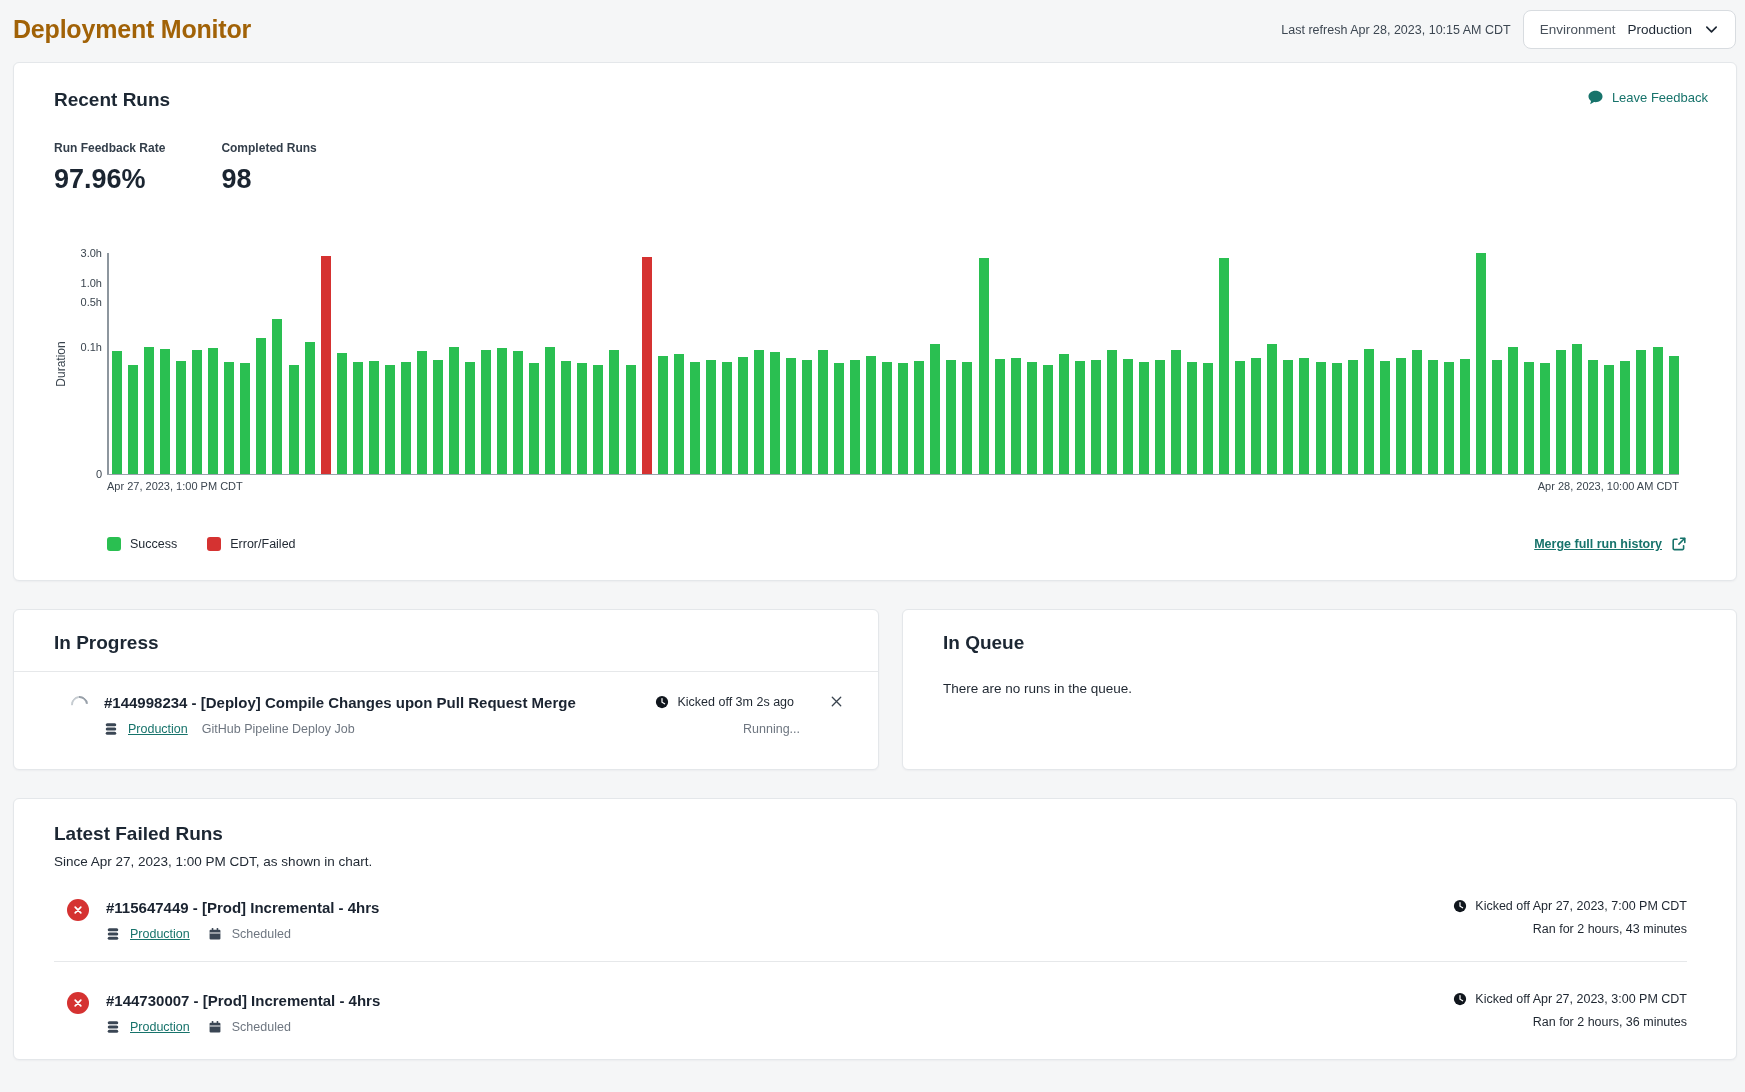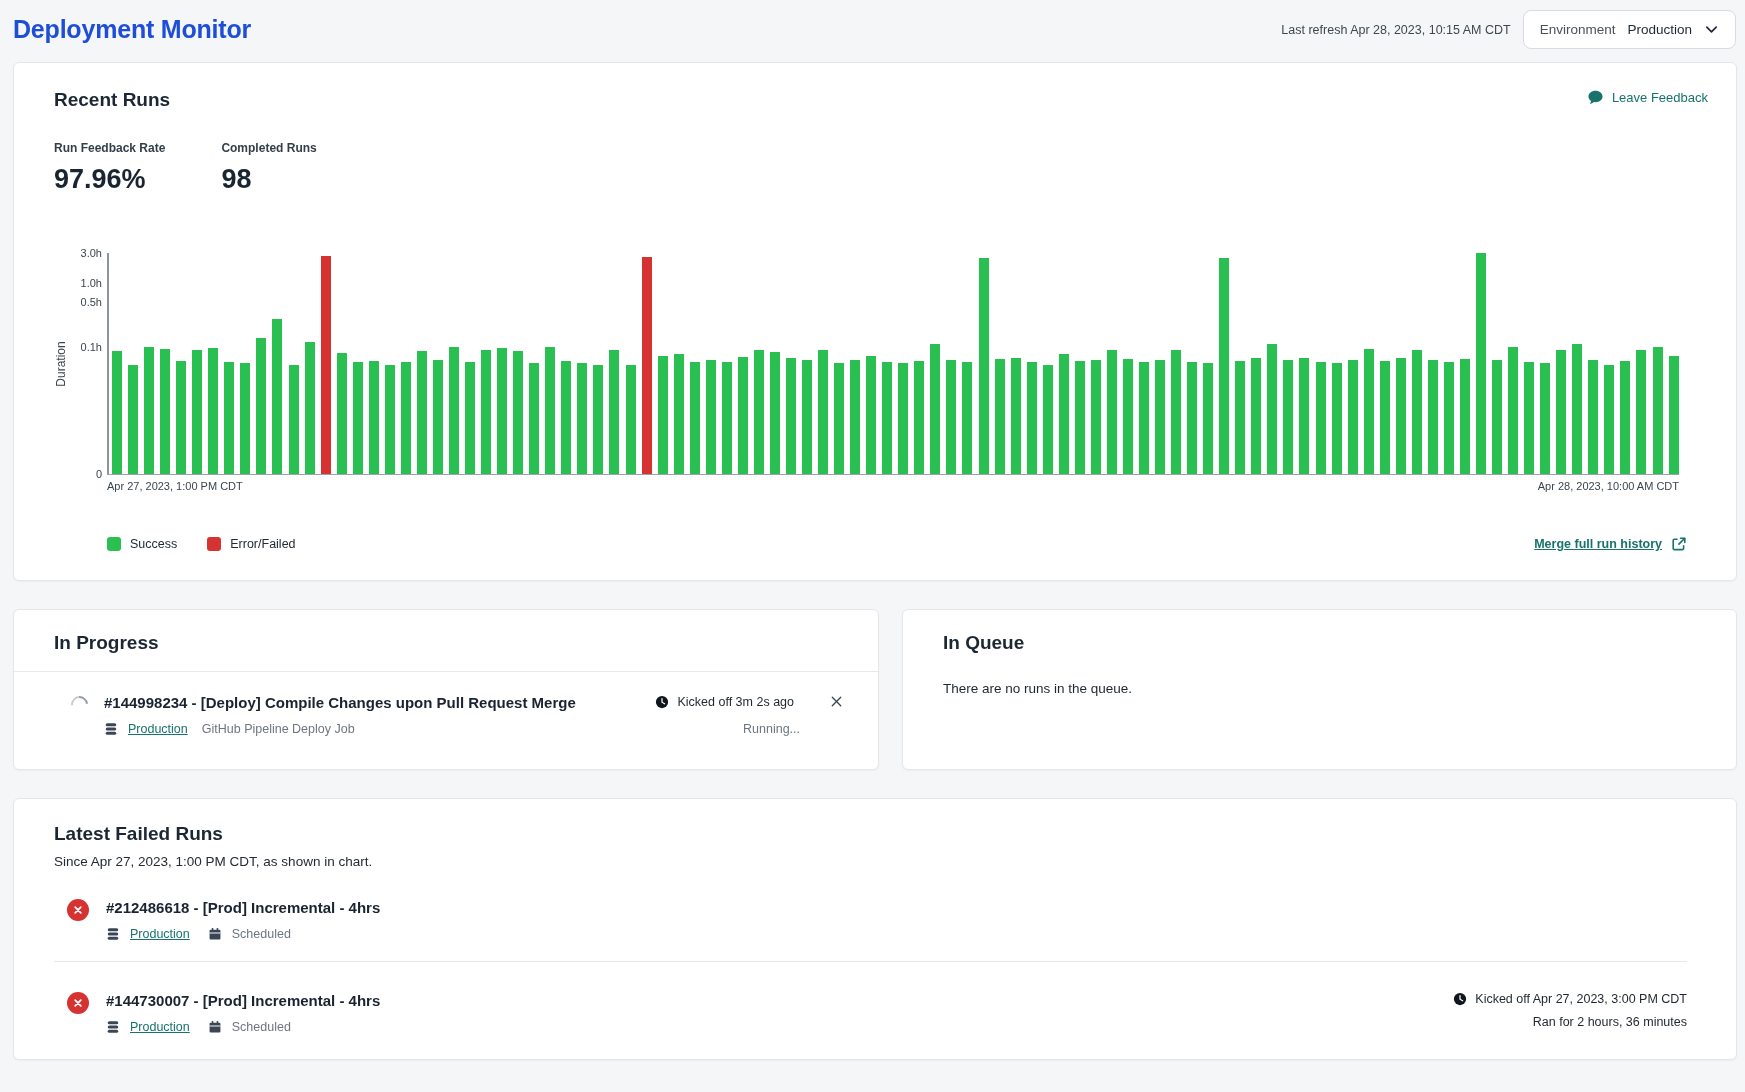--- a/index.html
+++ b/index.html
@@ -7,21 +7,21 @@
   body {
     width:1745px; min-height:1092px;
     font-family:"Liberation Sans", sans-serif;
     color:#232b35;
   }
   
   .topbar {
     display:flex; align-items:center; justify-content:space-between;
     padding:11px 9px 14px 13px; height:62px;
   }
-  .page-title { font-size:25px; font-weight:700; color:#1d4ed8; letter-spacing:-.2px;text-align:right; }
+  .page-title { font-size:25px; font-weight:700; color:#a16207; letter-spacing:-.2px;text-align:right; }
   .topbar-right { display:flex; align-items:center; gap:12px; }
   .last-refresh { font-size:12.5px; color:#3d4752; }
   .env-btn {
     display:flex; align-items:center; gap:12px;
     background:#fff; border:1px solid #d8dce0; border-radius:8px;
     height:39px; padding:0 16px; cursor:pointer; font-family:inherit;
   }
   .env-btn .env-label { font-size:13.5px; color:#49525c; }
   .env-btn .env-value { font-size:13.5px; color:#1d2733; }
   
@@ -354,40 +354,52 @@
     <div class="failed-sub">Since Apr 27, 2023, 1:00 PM CDT, as shown in chart.</div>
   </div>
 
   <div class="failed-item">
     <div class="fail-badge">
       <svg width="10" height="10" viewBox="0 0 16 16">
           <path d="M3.5 3.5l9 9M12.5 3.5l-9 9" stroke="#fff" stroke-width="2.8" stroke-linecap="round"></path>
         </svg>
     </div>
     <div class="fail-main">
-      <div class="run-title">#212486618 - [Prod] Incremental - 4hrs</div>
+      <div class="run-title">#115647449 - [Prod] Incremental - 4hrs</div>
       <div class="meta-row">
         <span class="icon">
           <svg width="14" height="14" viewBox="0 0 16 16" fill="#3a4654">
               <rect x="2" y="1.4" width="12" height="3.5" rx="1.75"></rect>
               <rect x="2" y="6.2" width="12" height="3.5" rx="1.75"></rect>
               <rect x="2" y="11" width="12" height="3.5" rx="1.75"></rect>
             </svg>
         </span>
         <span class="env-link">Production</span>
         <span class="icon" style="margin-left:8px">
           <svg width="14" height="14" viewBox="0 0 16 16" fill="#3a4654">
               <rect x="1.8" y="3" width="12.4" height="11.4" rx="1.3"></rect>
               <rect x="4.3" y="1" width="1.8" height="3.4" rx=".7"></rect>
               <rect x="9.9" y="1" width="1.8" height="3.4" rx=".7"></rect>
               <rect x="1.8" y="6.3" width="12.4" height="1.1" fill="#fff"></rect>
             </svg>
         </span>
         <span class="meta-muted" style="margin-left:0">Scheduled</span>
       </div>
+    </div>
+    <div class="fail-side">
+      <div class="side-line1">
+        <span class="icon">
+          <svg width="14" height="14" viewBox="0 0 16 16">
+              <circle cx="8" cy="8" r="7" fill="#10161d"></circle>
+              <path d="M8 4v4.3l3 1.7" stroke="#fff" stroke-width="1.4" fill="none" stroke-linecap="round"></path>
+            </svg>
+        </span>
+        <span class="side-text">Kicked off Apr 27, 2023, 7:00 PM CDT</span>
+      </div>
+      <div class="ranfor-text">Ran for 2 hours, 43 minutes</div>
     </div>
   </div>
 
   <div class="row-divider"></div>
 
   <div class="failed-item">
     <div class="fail-badge">
       <svg width="10" height="10" viewBox="0 0 16 16">
           <path d="M3.5 3.5l9 9M12.5 3.5l-9 9" stroke="#fff" stroke-width="2.8" stroke-linecap="round"></path>
         </svg>

